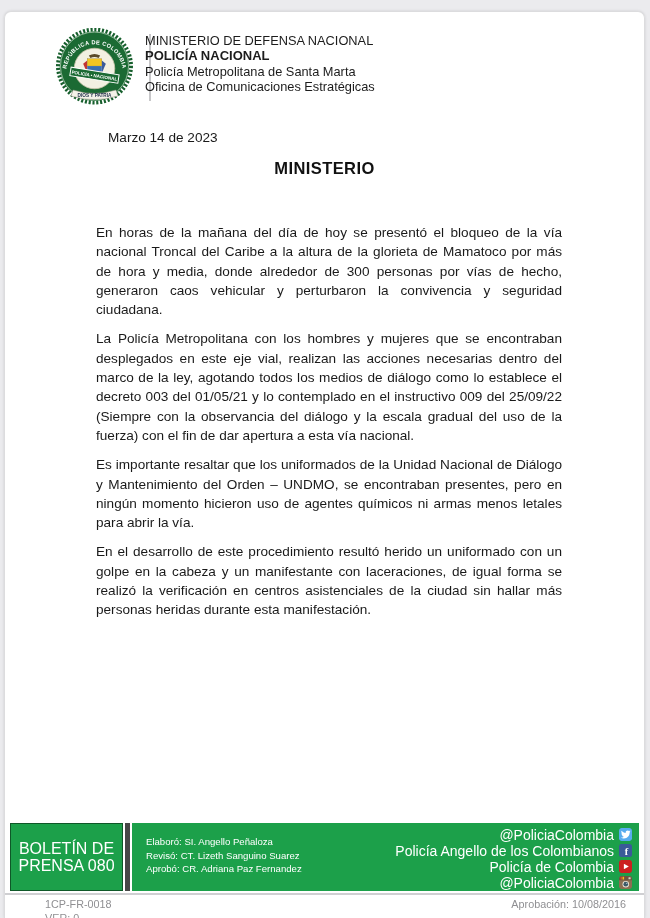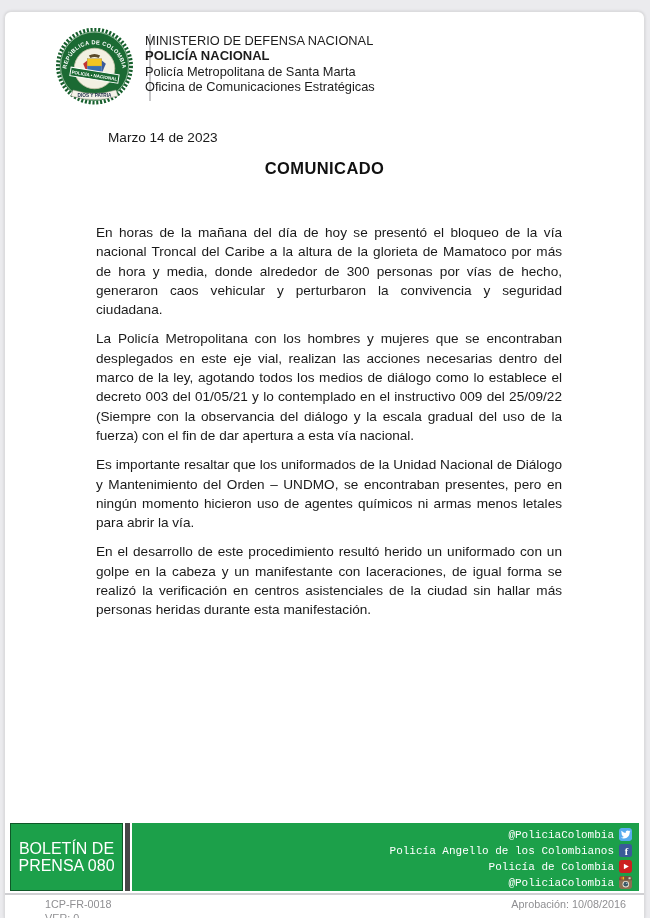--- a/index.html
+++ b/index.html
@@ -58,21 +58,21 @@
   .band-right { flex: 1; background: #1ca04a; position: relative; }
   .credits {
     position: absolute; left: 14px; top: 12px;
     color: #ffffff; font-size: 9.6px; line-height: 13.6px;
   }
   .social { position: absolute; right: 7px; top: 4px; }
   .social-row {
     display: flex; align-items: center; justify-content: flex-end;
     height: 15px; margin-bottom: 1px;
   }
-  .social-label { color: #ffffff; font-size: 11px; white-space: nowrap; font-family: Liberation Mono, monospace; }
+  .social-label { color: #ffffff; font-size: 14px; white-space: nowrap; }
   .sicon { width: 13px; height: 13px; margin-left: 5px; border-radius: 2px; display: block; }
   
   .meta-rule {
     position: absolute; left: 0; right: 0; top: 881px; height: 2px; background: #cfcfd2;
   }
   .meta { position: absolute; left: 0; right: 0; top: 886px; color: #8f8f92; font-size: 10.8px; }
   .meta-left { position: absolute; left: 40px; top: 0; line-height: 13.5px; }
   .meta-center { position: absolute; left: 0; right: 40px; top: 0; text-align: center; margin-top: 44px; }
   .meta-right { position: absolute; right: 18px; top: 0; }
 </style>
@@ -109,36 +109,41 @@
   <div class="header-divider"></div>
 
   <div class="header-text">
     <div class="h-line">MINISTERIO DE DEFENSA NACIONAL</div>
     <div class="h-bold">POLICÍA NACIONAL</div>
     <div class="h-line">Policía Metropolitana de Santa Marta</div>
     <div class="h-line">Oficina de Comunicaciones Estratégicas</div>
   </div>
 
   <div class="doc-date">Marzo 14 de 2023</div>
-  <div class="doc-title">COMUNICADO</div>
+  <div class="doc-title">MINISTERIO</div>
 
   <div class="content">
     <p>En horas de la mañana del día de hoy se presentó el bloqueo de la vía nacional Troncal del Caribe a la altura de la glorieta de Mamatoco por más de hora y media, donde alrededor de 300 personas por vías de hecho, generaron caos vehicular y perturbaron la convivencia y seguridad ciudadana.</p>
     <p>La Policía Metropolitana con los hombres y mujeres que se encontraban desplegados en este eje vial, realizan las acciones necesarias dentro del marco de la ley, agotando todos los medios de diálogo como lo establece el decreto 003 del 01/05/21 y lo contemplado en el instructivo 009 del 25/09/22 (Siempre con la observancia del diálogo y la escala gradual del uso de la fuerza) con el fin de dar apertura a esta vía nacional.</p>
     <p>Es importante resaltar que los uniformados de la Unidad Nacional de Diálogo y Mantenimiento del Orden – UNDMO, se encontraban presentes, pero en ningún momento hicieron uso de agentes químicos ni armas menos letales para abrir la vía.</p>
     <p>En el desarrollo de este procedimiento resultó herido un uniformado con un golpe en la cabeza y un manifestante con laceraciones, de igual forma se realizó la verificación en centros asistenciales de la ciudad sin hallar más personas heridas durante esta manifestación.</p>
   </div>
 
   <div class="band">
     <div class="band-left">
       <div>BOLETÍN DE</div>
       <div>PRENSA 080</div>
     </div>
     <div class="band-divider"></div>
     <div class="band-right">
+      <div class="credits">
+        <div>Elaboró: SI. Angello Peñaloza</div>
+        <div>Revisó: CT. Lizeth Sanguino Suarez</div>
+        <div>Aprobó: CR. Adriana Paz Fernandez</div>
+      </div>
       <div class="social">
         <div class="social-row">
           <span class="social-label">@PoliciaColombia</span>
           <svg class="sicon" viewBox="0 0 24 24">
             <rect x="0" y="0" width="24" height="24" rx="5" fill="#58acee"></rect>
             <path fill="#ffffff" d="M19.6 8.3c.01.16.01.32.01.48 0 4.9-3.7 10.5-10.5 10.5-2.1 0-4-.6-5.7-1.7.3.04.6.06.9.06 1.7 0 3.3-.6 4.6-1.6-1.6-.03-3-1.1-3.4-2.6.23.04.46.07.7.07.34 0 .67-.05.98-.13-1.7-.34-3-1.84-3-3.64v-.05c.5.28 1.07.45 1.68.47-1-.67-1.65-1.8-1.65-3.1 0-.68.18-1.3.5-1.86 1.83 2.25 4.57 3.73 7.65 3.88-.06-.27-.1-.55-.1-.84 0-2.05 1.66-3.7 3.7-3.7 1.07 0 2.03.45 2.7 1.17.85-.17 1.64-.47 2.36-.9-.28.87-.87 1.6-1.63 2.06.75-.09 1.47-.29 2.13-.58-.5.74-1.13 1.4-1.86 1.93z"></path>
           </svg>
         </div>
         <div class="social-row">
           <span class="social-label">Policía Angello de los Colombianos</span>

